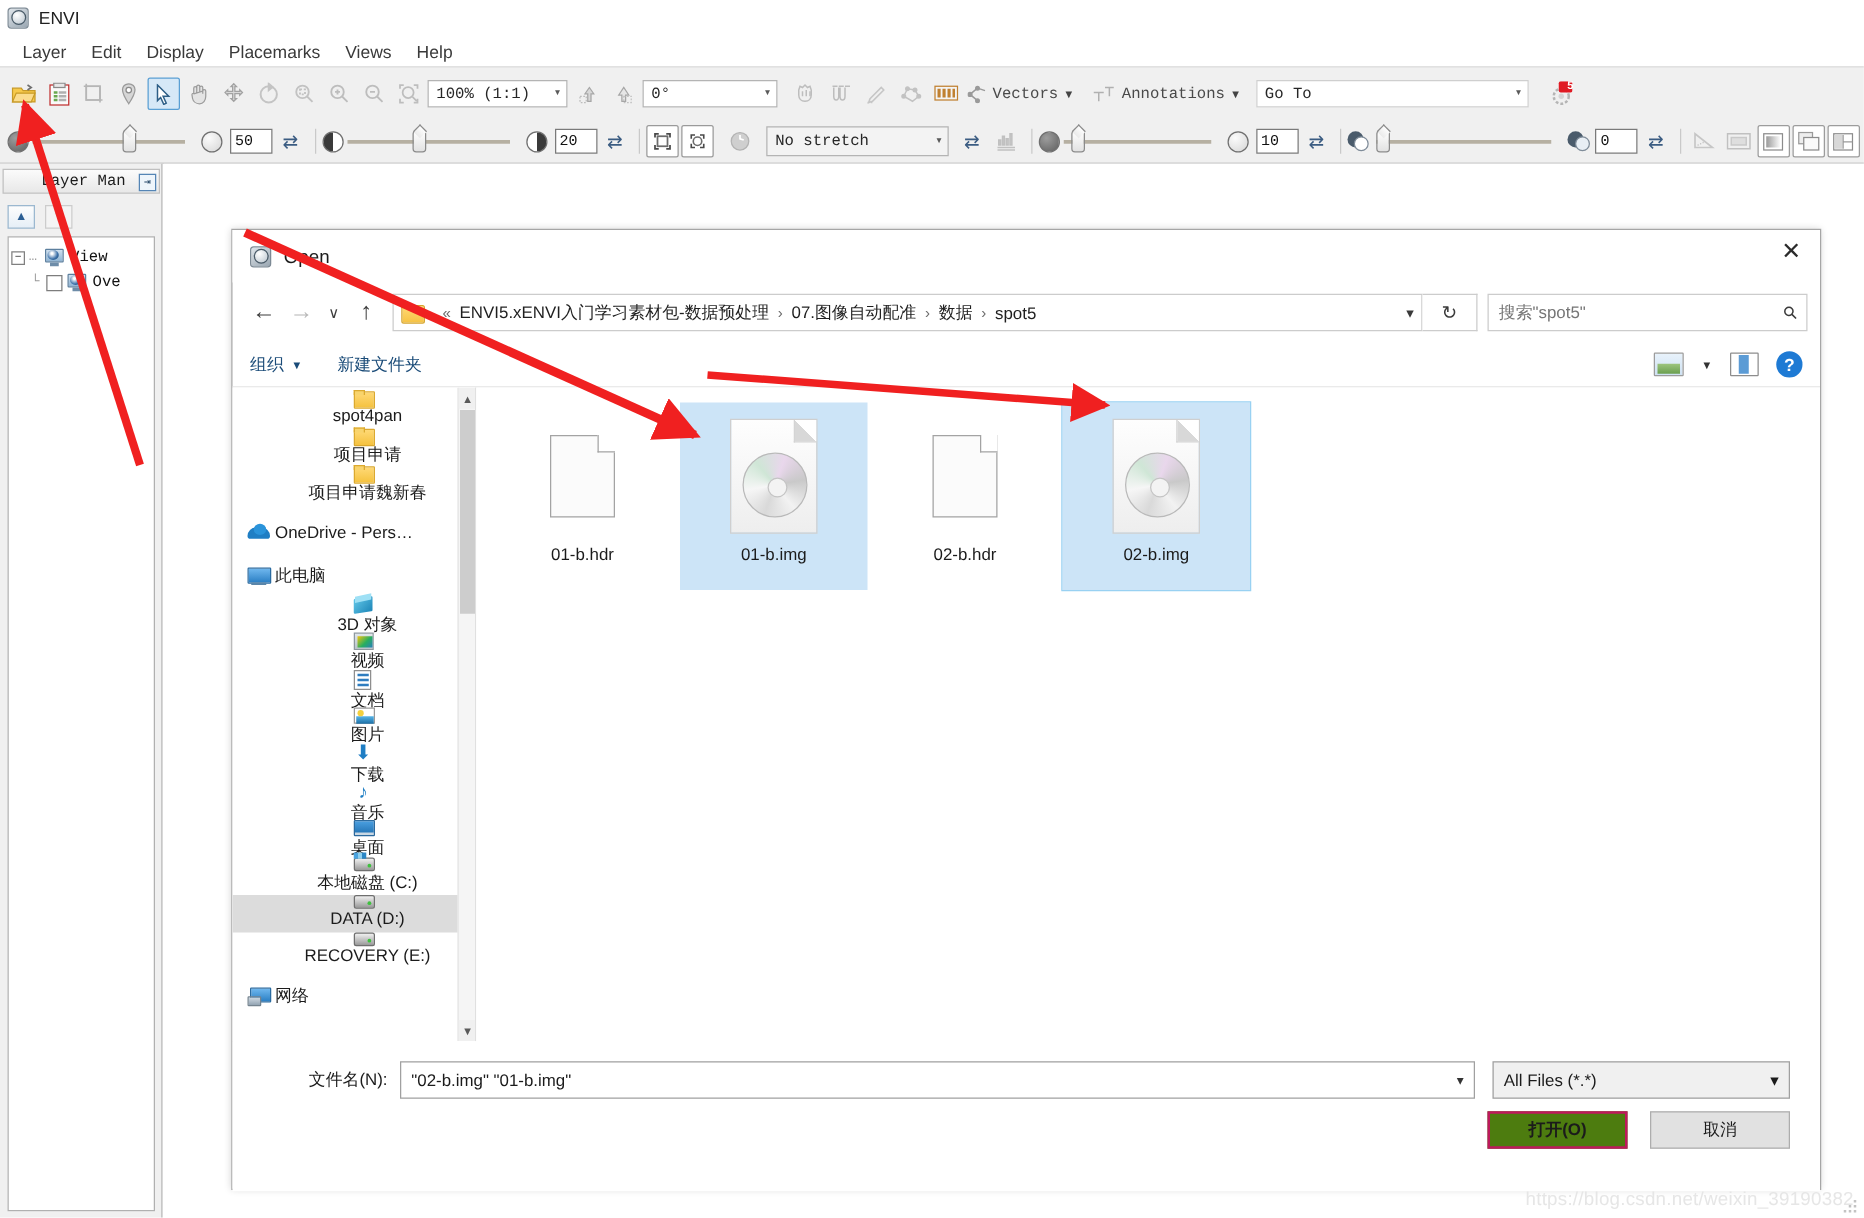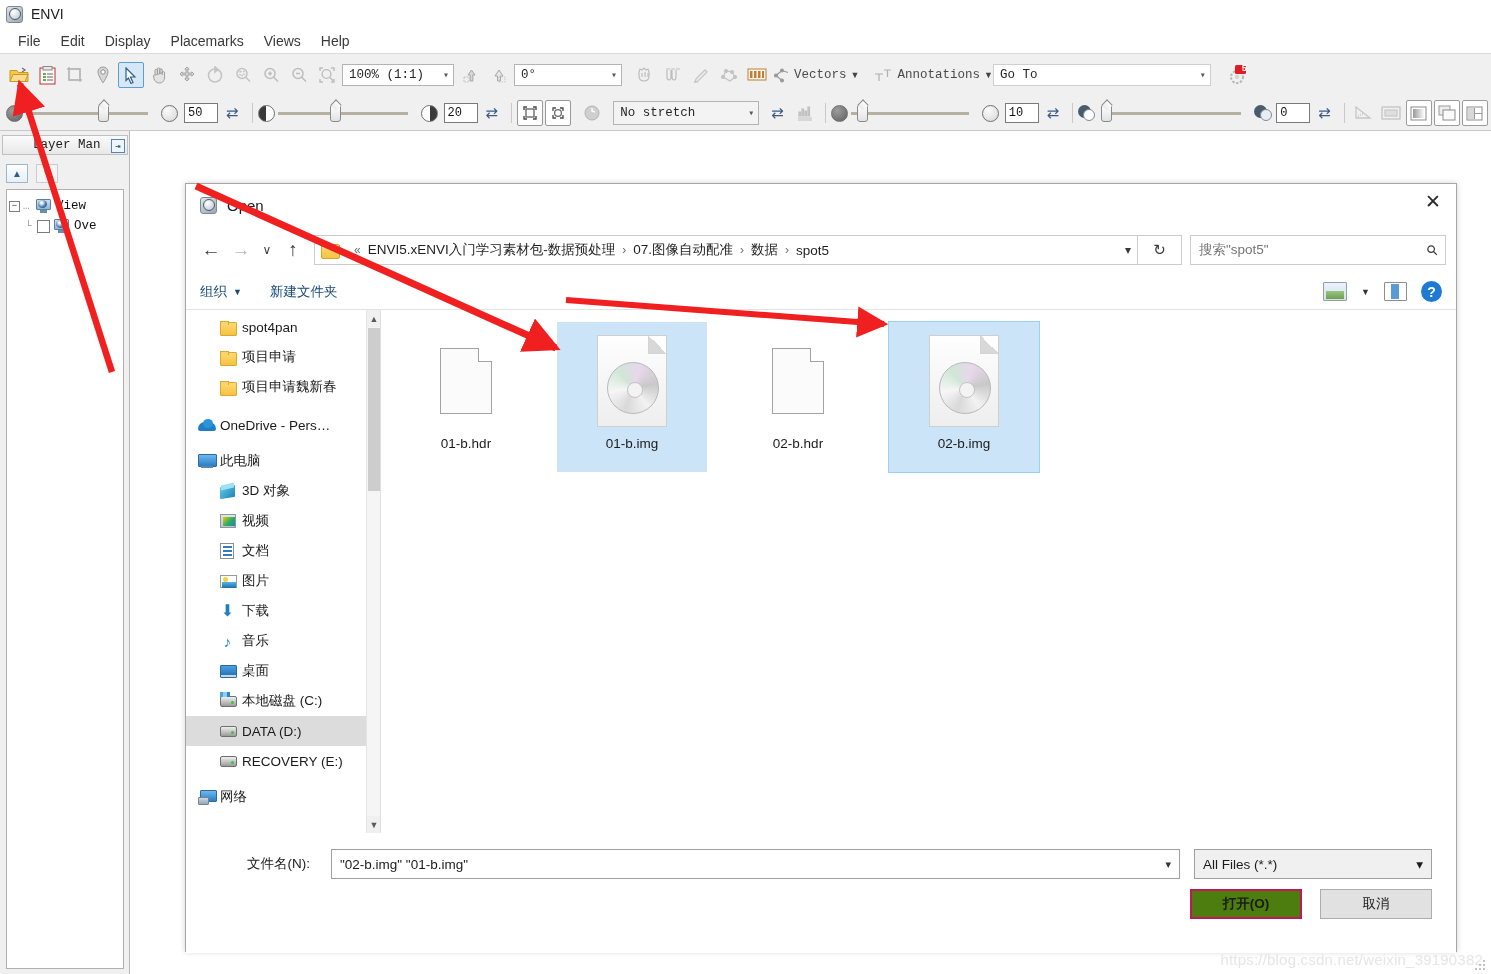--- a/index.html
+++ b/index.html
@@ -260,21 +260,21 @@
   }
   .places-pane {
     width: 195px; height: 100%; background: #ffffff; border-right: 1px solid #e0e0e0;
     position: relative; overflow: hidden;
   }
   .places-list { padding-top: 2px; }
   .place {
     display:flex; align-items:center; height: 30px; padding-left: 22px;
     font-size: 13.5px; color: #1b1b1b; white-space:nowrap;
   }
-  .place.indent { padding-left: 34px; }
+  .place.indent { padding-left: 22px; flex-direction: column; }
   .place.root { padding-left: 12px; }
   .place.selected { background: #dcdcdc; }
   .place .pico { width: 22px; flex:none; display:flex; align-items:center; }
 
   .ico-folder { width:16px;height:13px;position:relative; }
   .ico-folder:before{content:"";position:absolute;left:0;top:1px;width:15px;height:12px;background:linear-gradient(#ffd976,#f5c23f);border:1px solid #dba92f;border-radius:1px;}
   .ico-folder:after{content:"";position:absolute;left:0;top:0;width:7px;height:3px;background:#f8d46d;border:1px solid #dba92f;border-bottom:none;}
   .ico-cloud { width:18px;height:12px; position:relative;}
   .ico-cloud:before{content:"";position:absolute;left:0;top:3px;width:18px;height:9px;background:#1f7ec4;border-radius:9px 9px 3px 3px;}
   .ico-cloud:after{content:"";position:absolute;left:5px;top:0;width:10px;height:9px;background:#2a93da;border-radius:50%;}
@@ -310,21 +310,21 @@
     width: 14px; height: 17px; display:flex; align-items:center; justify-content:center;
     font-size: 9px; color: #5a5a5a; background:#f0f0f0;
   }
   .ps-down { position:absolute; bottom: 0; }
   .ps-thumb {
     position:absolute; left: 1px; top: 18px; width: 12px; height: 163px;
     background: #cdcdcd;
   }
 
   .files-pane { flex: 1; background:#fff; position: relative; padding: 12px 10px; }
-  .file-grid { display:flex; gap: 16px; }
+  .file-grid { display:flex; gap: 3px; }
   .file-cell {
     width: 150px; height: 150px; padding: 8px 4px 4px;
     display:flex; flex-direction:column; align-items:center;
   }
   .file-cell.selected { background:#cce4f7; }
   .file-cell.focused { background:#cce4f7; outline: 1px solid #99d1f2; }
   .thumb { width: 102px; height: 102px; display:flex; align-items:center; justify-content:center; }
   .page-plain {
     width: 52px; height: 66px; background: #fbfbfb; border: 1px solid #a3a3a3;
     position: relative;
@@ -353,21 +353,21 @@
   }
   .file-label {
     font-size: 13.5px; color: #1b1b1b; margin-top: 4px; text-align:center;
   }
 
   .dlg-footer {
     position:absolute; left: 0; top: 649px; width: 100%; height: 120px;
     background:#ffffff;
   }
   .fn-row { position:absolute; left: 0; top: 16px; width:100%; display:flex; align-items:center; padding: 0 24px;}
-  .fn-label { font-size: 13.5px; color:#1b1b1b; width: 100px; text-align:right; margin-right: 21px;}
+  .fn-label { font-size: 13.5px; color:#1b1b1b; width: 100px; text-align:right; margin-right: 10px;}
   .fn-input {
     flex: 1; height: 30px; border: 1px solid #a0a0a0; background:#fff;
     display:flex; align-items:center; padding: 0 8px; font-size: 13.5px; color:#1b1b1b;
     justify-content: space-between;
   }
   .fn-input .cv { white-space:nowrap; overflow:hidden; }
   .fn-input .arrow { font-size:11px; color:#333; }
   .filter-select {
     width: 238px; height: 30px; border: 1px solid #a0a0a0; background:#f0f0f0;
     display:flex; align-items:center; justify-content: space-between;
@@ -400,21 +400,21 @@
 <body>
 
 <div id="envi-window">
 
   <div class="titlebar">
     <div class="app-icon"></div>
     <div class="app-title">ENVI</div>
   </div>
 
   <div class="menubar">
-    <div class="menu-item">File</div>
+    <div class="menu-item">Layer</div>
     <div class="menu-item">Edit</div>
     <div class="menu-item">Display</div>
     <div class="menu-item">Placemarks</div>
     <div class="menu-item">Views</div>
     <div class="menu-item">Help</div>
   </div>
 
   <div class="toolbar-wrap">
 
     <div class="toolbar-row r1">
@@ -575,21 +575,21 @@
 
       <div class="tb-btn" style="width:22px;margin-left:14px;">
         <svg width="20" height="17" viewBox="0 0 20 17" fill="none" stroke="#b0b0b0" stroke-width="1.2">
             <path d="M10 3h7M13.5 3v7"></path>
             <path d="M1 7h8M5 7v7"></path>
           </svg>
       </div>
       <span class="tb-text">Annotations</span>
       <span class="tb-dd">▼</span>
 
-      <div class="tb-combo" style="width:218px;border-color:#cfcfcf;">
+      <div class="tb-combo" style="width:218px;margin-left:12px;border-color:#cfcfcf;">
         <span class="cv">Go To</span>
         <span class="arrow">▾</span>
       </div>
       <div class="tb-btn" style="margin-left:8px;">
         <svg width="20" height="20" viewBox="0 0 20 20">
             <circle cx="11" cy="12" r="6" fill="none" stroke="#b5b5b5" stroke-width="2" stroke-dasharray="2.3 1.6"></circle>
             <circle cx="11" cy="12" r="2.2" fill="#d5d5d5"></circle>
             <rect x="9" y="0" width="11" height="9" rx="1.6" fill="#e01b24"></rect>
           </svg>
         <span style="position:absolute;right:1px;top:0px;color:#fff;font-size:9px;font-weight:bold;">5</span>

